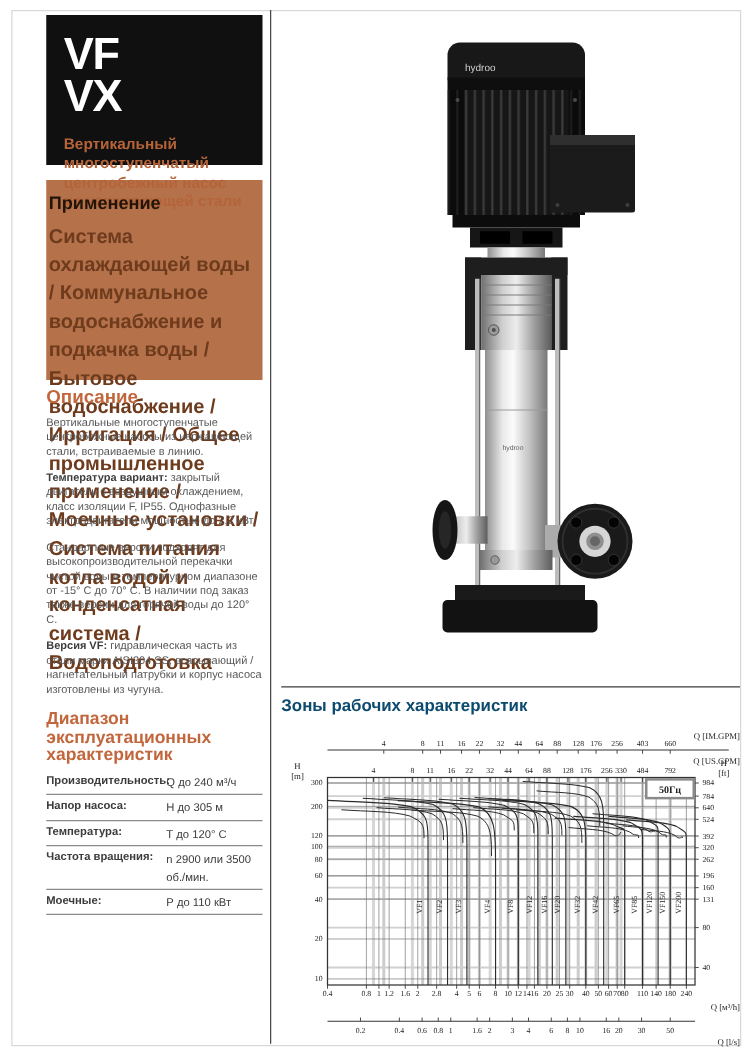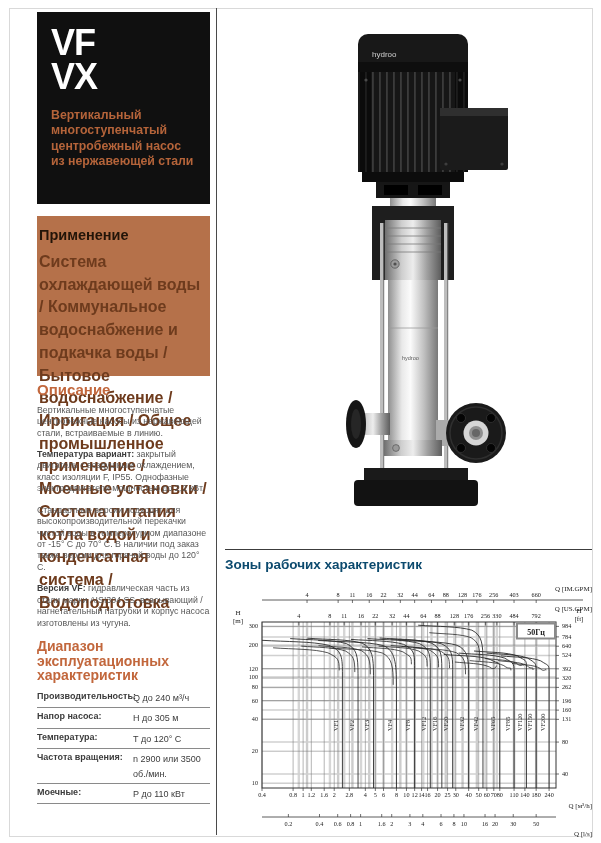--- a/index.html
+++ b/index.html
@@ -5,21 +5,21 @@
   html,body{margin:0;padding:0;}
   body{
     width:601px;height:843px;position:relative;background:#ffffff;
     font-family:"Liberation Sans","DejaVu Sans",sans-serif;overflow:hidden;
   }
   .page-frame{position:absolute;left:9px;top:8px;width:582px;height:827px;border:1px solid #d9d9d9;pointer-events:none;}
   .col-divider{position:absolute;left:216px;top:8px;width:1px;height:827px;background:#4a4a4a;}
 
   
   .left-col{position:absolute;left:37px;top:12px;width:173px;}
-  .black-box{background:#101010;height:192px;padding:14px 14px 0 14px;box-sizing:border-box;}
+  .black-box{background:#101010;height:120px;padding:14px 14px 0 14px;box-sizing:border-box;}
   .black-box .big{color:#ffffff;font-size:36px;font-weight:bold;line-height:0.94;letter-spacing:-1px;}
   .black-box .subtitle{margin-top:14px;color:#b5643a;font-size:12.3px;font-weight:bold;line-height:1.27;}
   .app-box{margin-top:12px;background:#b5714a;height:160px;padding:11px 2px;box-sizing:border-box;}
   .app-box h2{margin:0 0 8px 0;font-size:14.5px;color:#221408;}
   .app-box p{margin:0;font-size:16px;font-weight:bold;color:#6e3b1d;line-height:1.42;}
   h3.orange{margin:0;color:#c2673c;font-size:15px;line-height:1.05;}
   h3.orange.small{font-size:14px;}
   .desc p{margin:0 0 10px 0;font-size:8.8px;color:#585858;line-height:1.3;}
   .desc p b{color:#3d3d3d;}
   .desc{margin-top:6px;}

